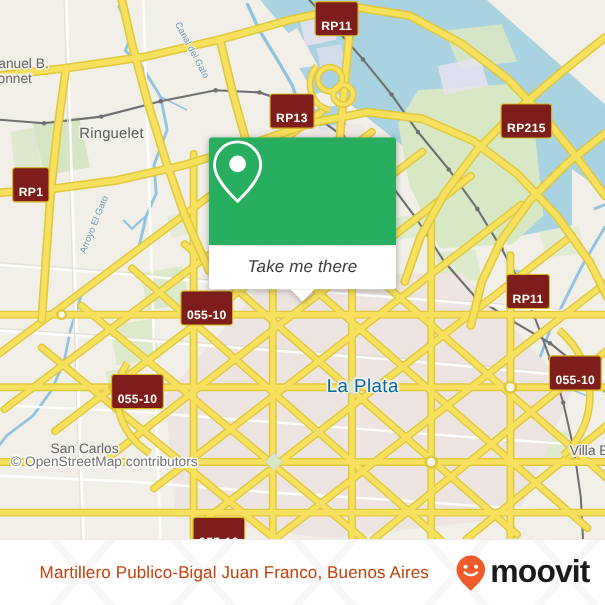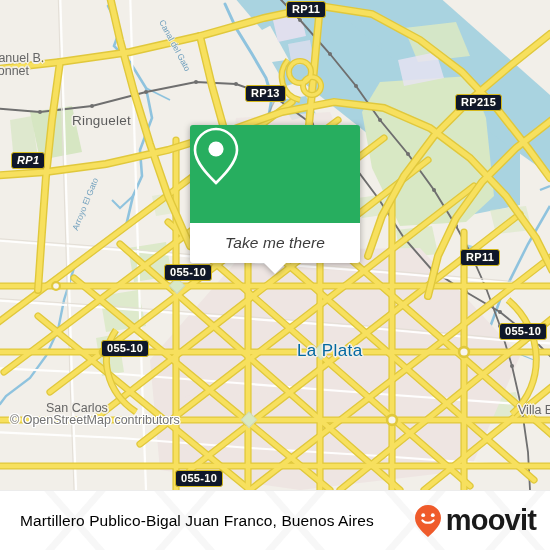--- a/index.html
+++ b/index.html
@@ -36,28 +36,28 @@
   .water-label {
     position: absolute; font-size: 8.5px; color: #6f9fbd;
     font-family: "Liberation Sans", sans-serif; white-space: nowrap;
     text-shadow: 1.2px 0 #f2efe9, -1.2px 0 #f2efe9, 0 1.2px #f2efe9, 0 -1.2px #f2efe9;
     pointer-events: none;
   }
 
   
   .shield {
     position: absolute;
-    background: #0f172a;
+    background: #7f1d1d;
     border: 1.4px solid #d4b81c;
     border-radius: 3px;
     color: #ffffff;
     font-size: 11px;
     font-weight: bold;
     letter-spacing: .3px;
-    padding: 1px 5px 2px 5px;
+    padding: 16px 5px 2px 5px;
     line-height: 12px;
     text-shadow: 0 0 2px rgba(120,100,0,.35);
     white-space: nowrap;
   }
 
   
   #popup {
     position: absolute;
     left: 190px; top: 125px;
     width: 170px;
@@ -105,23 +105,23 @@
     position: absolute; left: 0; bottom: 0;
     width: 550px; height: 60px;
     background: #ffffff;
     border-top: 1px solid #ececec;
     display: flex; align-items: center;
     overflow: hidden;
   }
   #footer .fwatermark { position: absolute; left: 0; top: 0; opacity: .55; }
   #footer-title {
     position: relative;
-    margin-left: 20px;
+    margin-left: 36px;
     font-size: 15.5px;
-    color: #000000;
+    color: #c2410c;
     white-space: nowrap;
     letter-spacing: .1px;
   }
   #brand {
     position: absolute;
     right: 14px; top: 50%; transform: translateY(-50%);
     display: flex; align-items: center; gap: 3px;
   }
   #brand .brand-text {
     font-size: 29px;
@@ -394,21 +394,21 @@
       <span>Manuel B.</span><br>
       <span>Gonnet</span>
     </div>
 
     <div class="water-label" style="left:166px; top:18px; transform: rotate(62deg); transform-origin: 0 0;">Canal del Gato</div>
     <div class="water-label" style="left:70px; top:228px; transform: rotate(-68deg); transform-origin: 0 0;">Arroyo El Gato</div>
 
     <div class="shield" style="left:286px; top:1px;">RP11</div>
     <div class="shield" style="left:245px; top:85px;">RP13</div>
     <div class="shield" style="left:455px; top:94px;">RP215</div>
-    <div class="shield" style="left:11px;  top:152px;font-style:italic;">RP1</div>
+    <div class="shield" style="left:11px;  top:152px;">RP1</div>
     <div class="shield" style="left:460px; top:249px;">RP11</div>
     <div class="shield" style="left:164px; top:264px;">055-10</div>
     <div class="shield" style="left:499px; top:323px;">055-10</div>
     <div class="shield" style="left:101px; top:340px;">055-10</div>
     <div class="shield" style="left:175px; top:470px;">055-10</div>
 
     <div id="popup">
       <div class="card-top">
         <svg width="52" height="62" viewBox="0 0 52 62">
           <path d="M26 4 C14.4 4 5 13.4 5 25 C5 38 20 52 26 58 C32 52 47 38 47 25 C47 13.4 37.6 4 26 4 Z" fill="none" stroke="#ffffff" stroke-width="2.6"></path>

